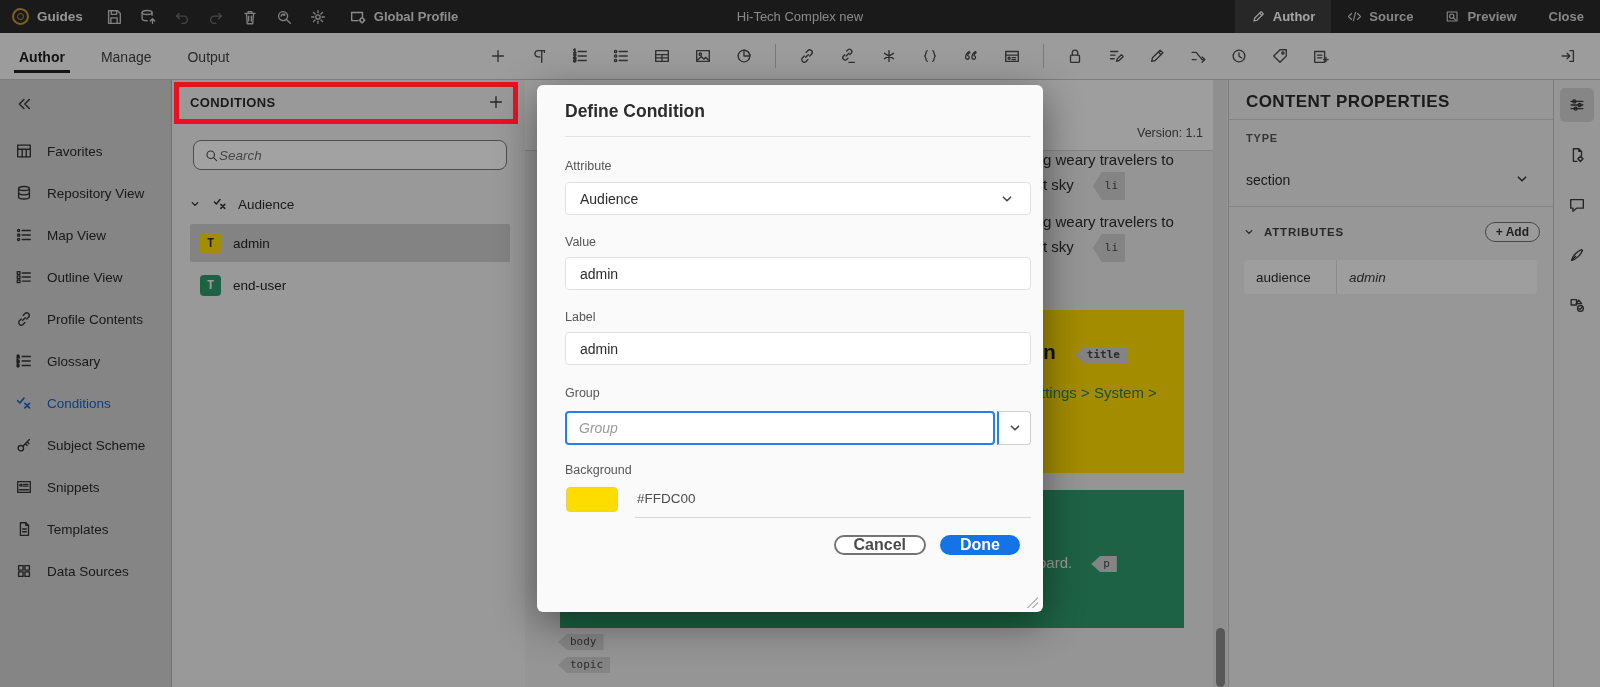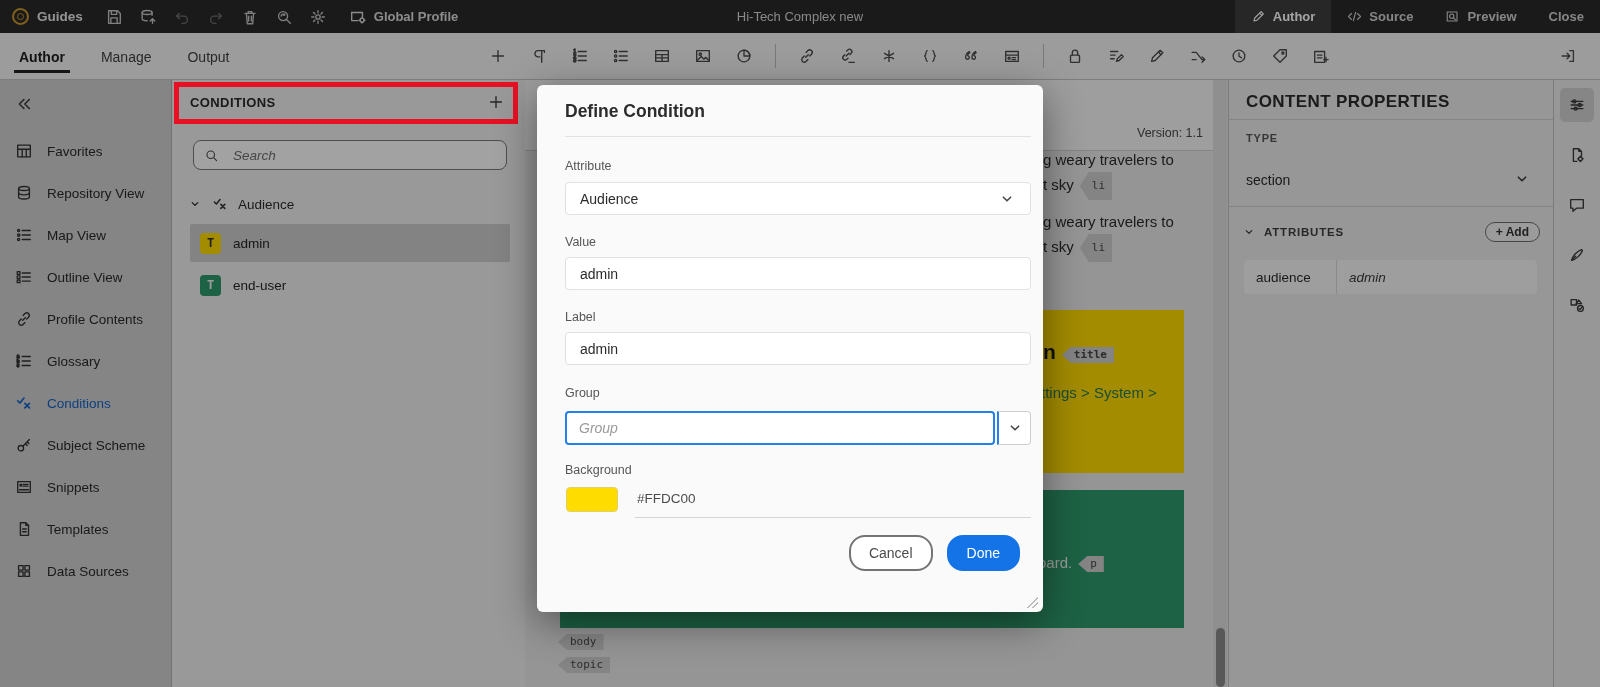--- a/index.html
+++ b/index.html
@@ -51,21 +51,21 @@
   .sb-item.active { color:#1565c8; }
   .sb-item.active .sbi { color:#1565c8; }
 
   
   .cond { position:absolute; left:172px; top:80px; width:353px; height:607px; background:#f0f0f0; }
   .cond-head { height:44px; display:flex; align-items:center; justify-content:space-between;
                padding:0 20px 0 18px; }
   .cond-title { font-size:13px; font-weight:bold; letter-spacing:.4px; color:#2b2b2b; }
   .cond-add { color:#3c3c3c; cursor:pointer; display:flex; }
   .searchbox { position:absolute; left:21px; top:60px; width:314px; height:30px; background:#fdfdfd;
-               border:1px solid #7a7a7a; border-radius:8px; display:flex; align-items:center; gap:14px; padding:0 10px; }
+               border:1px solid #7a7a7a; border-radius:8px; display:flex; align-items:center; gap:0; padding:0 10px; }
   .searchbox input { border:0; outline:0; background:transparent; font-size:13.5px; font-style:italic;
                      color:#333; width:100%; font-family:"Liberation Sans", sans-serif; }
   .searchbox input::placeholder { color:#6f6f6f; font-style:italic; }
   .search-ic { color:#4a4a4a; display:flex; }
   .tree-group { position:absolute; left:16px; top:116px; display:flex; align-items:center; gap:10px;
                 color:#2b2b2b; font-size:13.5px; cursor:pointer; }
   .tree-group .gi { color:#333; display:flex; }
   .tree-items { position:absolute; left:18px; top:144px; width:320px; }
   .tree-item { display:flex; align-items:center; gap:12px; height:38px; padding-left:10px; margin-bottom:4px;
                font-size:13.5px; color:#252525; cursor:pointer; border-radius:2px; }
@@ -75,21 +75,21 @@
   .badge.dark-text { color:#333; } .badge.light-text { color:#f2f2f2; }
 
   
   .content { position:absolute; left:525px; top:80px; width:688px; height:607px; background:#e9e9e9; overflow:hidden; }
   .c-head { position:absolute; left:0; top:0; width:100%; height:71px; background:#f7f7f7;
             border-bottom:1px solid #cfcfcf; }
   .version { position:absolute; right:10px; top:46px; font-size:12.5px; color:#4a4a4a; }
   .li-frags { position:absolute; left:518px; top:67px; width:170px; font-size:15px; color:#2c2c2c; }
   .li-frag { margin-bottom:9px; line-height:25px; }
   .tagpill { display:inline-block; font-family:"DejaVu Sans Mono", monospace; font-size:11px;
-             background:#cfcfcf; color:#474747; padding:1px 7px 2px 12px; margin-left:6px;
+             background:#cfcfcf; color:#474747; padding:1px 7px 2px 12px; margin-left:19px;
              clip-path:polygon(9px 0,100% 0,100% 100%,9px 100%,0 50%); vertical-align:1px; }
   .yellow-block { position:absolute; left:35px; top:230px; width:624px; height:163px; }
   .yb-title { position:absolute; left:483px; top:30px; font-size:21px; font-weight:bold; color:#1c1c1c; }
   .yb-crumb { position:absolute; left:481px; top:74px; font-size:15px; color:#2c7a52; }
   .green-block { position:absolute; left:35px; top:410px; width:624px; height:138px; }
   .gb-text { position:absolute; left:478px; top:64px; font-size:15px; color:#eef2ee; }
   .outer-tags { position:absolute; left:33px; top:554px; }
   .outer-tags .tagpill { display:block; width:max-content; margin:0 0 7px 0; }
   .c-scroll { position:absolute; left:1213px; top:80px; width:14px; height:607px; background:#e0e0e0; }
   .c-thumb { position:absolute; left:3px; top:548px; width:9px; height:59px; border-radius:5px; background:#8a8a8a; }
@@ -138,21 +138,21 @@
   .group-input { flex:1; border:2px solid #2680eb; border-radius:4px; background:#fff; font-size:14px;
                  font-style:italic; color:#333; padding:0 12px; outline:none; font-family:"Liberation Sans", sans-serif; }
   .group-input::placeholder { color:#9a9a9a; font-style:italic; }
   .group-btn { width:34px; margin-left:2px; border:1px solid #cfcfcf; border-left:2px solid #2680eb;
                border-radius:0 4px 4px 0; background:#fff; display:flex; align-items:center; justify-content:center;
                color:#4a4a4a; cursor:pointer; }
   .swatch { position:absolute; left:29px; top:402px; width:52px; height:25px; border-radius:4px; border:1px solid #e0d070; }
   .hex { position:absolute; left:100px; top:406px; font-size:13.5px; color:#4b4b4b; }
   .hex-line { position:absolute; left:98px; right:12px; top:432px; border-top:1px solid #d5d5d5; }
   .m-btns { position:absolute; right:23px; top:450px; display:flex; gap:14px; }
-  .btn { height:36px; border-radius:16px; font-size:14px; font-weight:normal; display:flex; align-items:center;
+  .btn { height:20px; border-radius:16px; font-size:16px; font-weight:bold; display:flex; align-items:center;
          justify-content:center; padding:0 18px; cursor:pointer; }
   .btn-cancel { background:#fff; border:2px solid #747474; color:#4b4b4b; }
   .btn-done { background:#1473e6; border:2px solid #1473e6; color:#fff; }
   .resize { position:absolute; right:5px; bottom:4px; width:11px; height:11px; opacity:.55;
             background:linear-gradient(135deg, transparent 0 50%, #888 50% 56%, transparent 56% 72%, #888 72% 78%, transparent 78%); }
 </style>
 </head>
 <body>
 
 <svg width="0" height="0" style="position:absolute">

